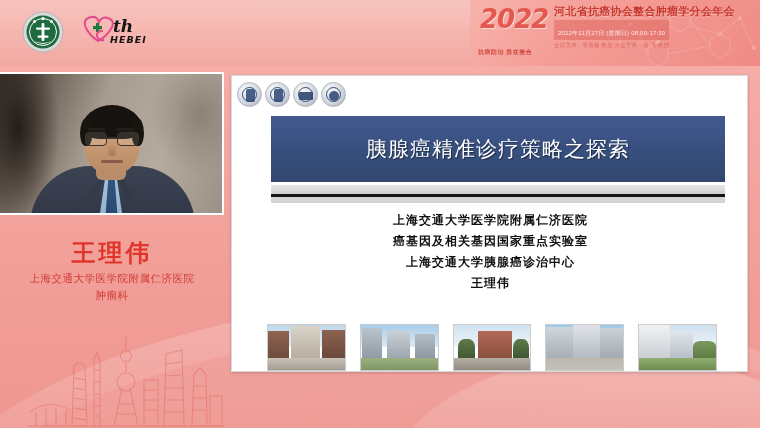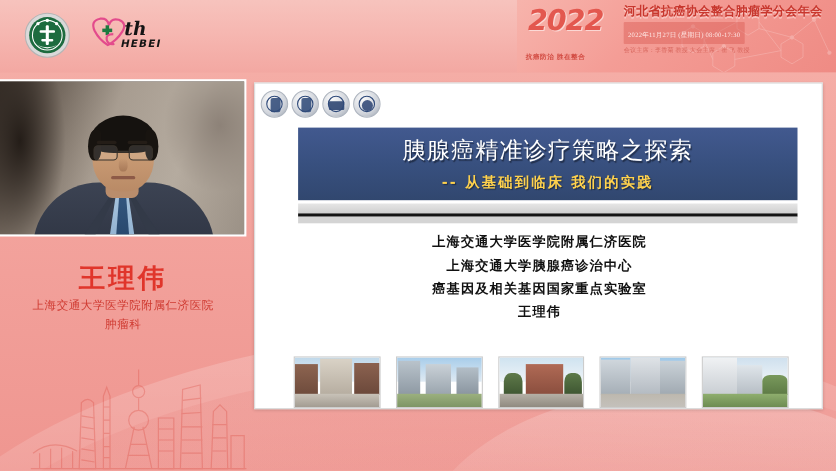--- a/index.html
+++ b/index.html
@@ -40,21 +40,21 @@
   .hdr-banner{position:absolute;right:0;top:0;width:290px;height:66px;
       background:linear-gradient(135deg,#f7b4ac 0%,#f49d96 40%,#ef8b84 100%);
       overflow:hidden;}
   .hex-net{position:absolute;right:0;top:0;width:290px;height:66px;opacity:.45;}
   .banner-2022{position:absolute;left:10px;top:6px;width:80px;height:40px;}
   .banner-2022 .y{font-family:"DejaVu Sans",sans-serif;font-weight:bold;font-size:26px;
       color:#e3584f;letter-spacing:-1px;font-style:italic;line-height:26px;
       text-shadow:1px 1px 0 rgba(255,255,255,.55);}
   .banner-slogan{position:absolute;left:8px;top:48px;width:86px;
       font-size:6px;color:#d1483f;letter-spacing:.5px;white-space:nowrap;font-weight:bold;}
-  .banner-right{position:absolute;left:97px;top:5px;right:4px;font-family:Liberation Serif, serif;}
+  .banner-right{position:absolute;left:84px;top:5px;right:4px;}
   .b-title{font-size:11px;font-weight:bold;color:#c8372e;line-height:13px;
       letter-spacing:.3px;white-space:nowrap;
       text-shadow:0 1px 0 rgba(255,255,255,.4);}
   .b-sub{font-size:9.5px;font-weight:bold;color:#d6645c;line-height:12px;
       margin-top:1px;white-space:nowrap;opacity:.8;}
   .b-datebar{margin-top:2px;display:inline-block;background:rgba(214,78,70,.38);
       padding:1px 4px;border-radius:1px;}
   .b-date{font-size:6px;color:#ffe9e7;white-space:nowrap;letter-spacing:.2px;}
   .b-hosts{margin-top:2px;font-size:5.5px;color:#d8685f;white-space:nowrap;letter-spacing:.2px;}
 
@@ -334,30 +334,29 @@
       <div class="lg l3">
           <div class="core"></div>
         </div>
       <div class="lg l4">
           <div class="core"></div>
         </div>
     </div>
 
     <div class="title-band">
       <div class="t-main">胰腺癌精准诊疗策略之探索</div>
-      <div class="t-sub">-- 从基础到临床 我们的实践</div>
     </div>
     <div class="band-gray"></div>
     <div class="band-rule"></div>
     <div class="band-gray2"></div>
 
     <div class="body-lines">
       <div class="b-line">上海交通大学医学院附属仁济医院</div>
+      <div class="b-line">癌基因及相关基因国家重点实验室</div>
       <div class="b-line">上海交通大学胰腺癌诊治中心</div>
-      <div class="b-line">癌基因及相关基因国家重点实验室</div>
       <div class="b-line">王理伟</div>
     </div>
 
     <div class="photos">
       <div class="ph ph1">
         <div class="sky"></div>
           <div class="b1"></div>
           <div class="b2"></div>
           <div class="b3"></div>
           <div class="grd"></div>

